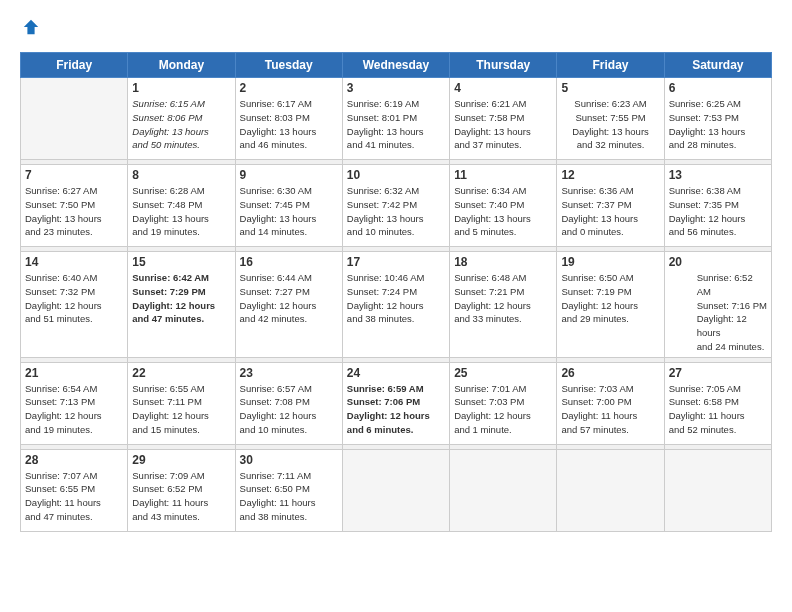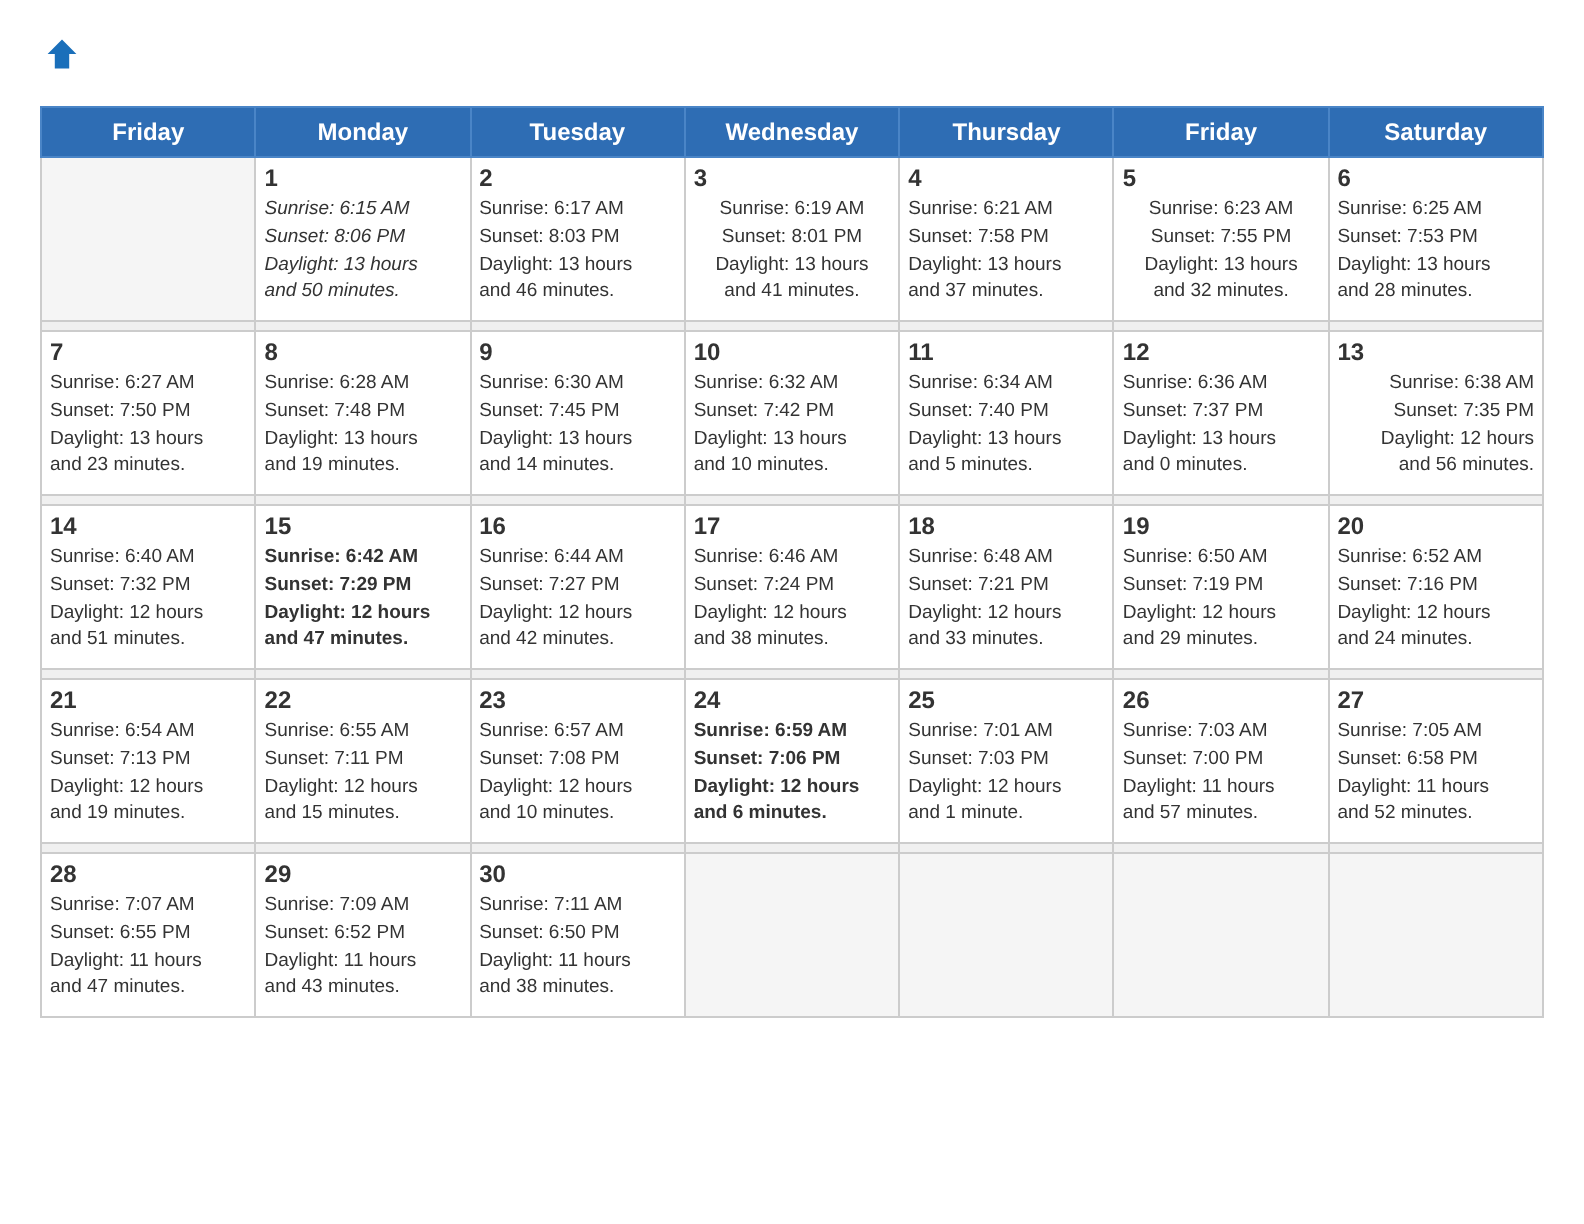--- a/index.html
+++ b/index.html
@@ -139,21 +139,21 @@
           </td>
           <td>
             <div class="day-num">2</div>
             <div class="day-info" style="white-space: pre-line;">Sunrise: 6:17 AM
 Sunset: 8:03 PM
 Daylight: 13 hours
 and 46 minutes.</div>
           </td>
           <td>
             <div class="day-num">3</div>
-            <div class="day-info" style="white-space: pre-line; text-align: center;">Sunrise: 6:19 AM
+            <div class="day-info" style="white-space: pre-line;">Sunrise: 6:19 AM
 Sunset: 8:01 PM
 Daylight: 13 hours
 and 41 minutes.</div>
           </td>
           <td>
             <div class="day-num">4</div>
             <div class="day-info" style="white-space: pre-line;">Sunrise: 6:21 AM
 Sunset: 7:58 PM
 Daylight: 13 hours
 and 37 minutes.</div>
@@ -220,21 +220,21 @@
           </td>
           <td>
             <div class="day-num">12</div>
             <div class="day-info" style="white-space: pre-line;">Sunrise: 6:36 AM
 Sunset: 7:37 PM
 Daylight: 13 hours
 and 0 minutes.</div>
           </td>
           <td>
             <div class="day-num">13</div>
-            <div class="day-info" style="white-space: pre-line; text-align: right;">Sunrise: 6:38 AM
+            <div class="day-info" style="white-space: pre-line;">Sunrise: 6:38 AM
 Sunset: 7:35 PM
 Daylight: 12 hours
 and 56 minutes.</div>
           </td>
         </tr>
         <tr class="row-separator">
           <td></td>
           <td></td>
           <td></td>
           <td></td>
@@ -259,42 +259,42 @@
           </td>
           <td>
             <div class="day-num">16</div>
             <div class="day-info" style="white-space: pre-line;">Sunrise: 6:44 AM
 Sunset: 7:27 PM
 Daylight: 12 hours
 and 42 minutes.</div>
           </td>
           <td>
             <div class="day-num">17</div>
-            <div class="day-info" style="white-space: pre-line;">Sunrise: 6:46 AM
+            <div class="day-info" style="white-space: pre-line;">Sunrise: 10:46 AM
 Sunset: 7:24 PM
 Daylight: 12 hours
 and 38 minutes.</div>
           </td>
           <td>
             <div class="day-num">18</div>
             <div class="day-info" style="white-space: pre-line;">Sunrise: 6:48 AM
 Sunset: 7:21 PM
 Daylight: 12 hours
 and 33 minutes.</div>
           </td>
           <td>
             <div class="day-num">19</div>
             <div class="day-info" style="white-space: pre-line;">Sunrise: 6:50 AM
 Sunset: 7:19 PM
 Daylight: 12 hours
 and 29 minutes.</div>
           </td>
           <td>
             <div class="day-num">20</div>
-            <div class="day-info" style="white-space: pre-line;">Sunrise: 6:52 AM
+            <div class="day-info" style="white-space: pre-line; margin-left: 28px;">Sunrise: 6:52 AM
 Sunset: 7:16 PM
 Daylight: 12 hours
 and 24 minutes.</div>
           </td>
         </tr>
         <tr class="row-separator">
           <td></td>
           <td></td>
           <td></td>
           <td></td>

